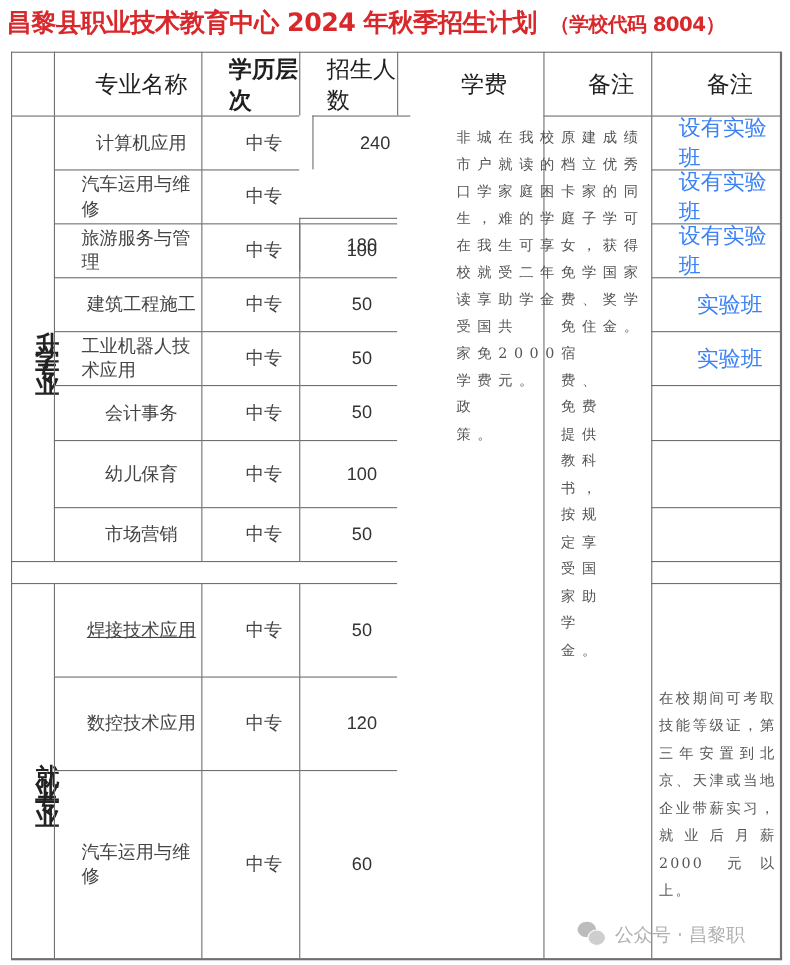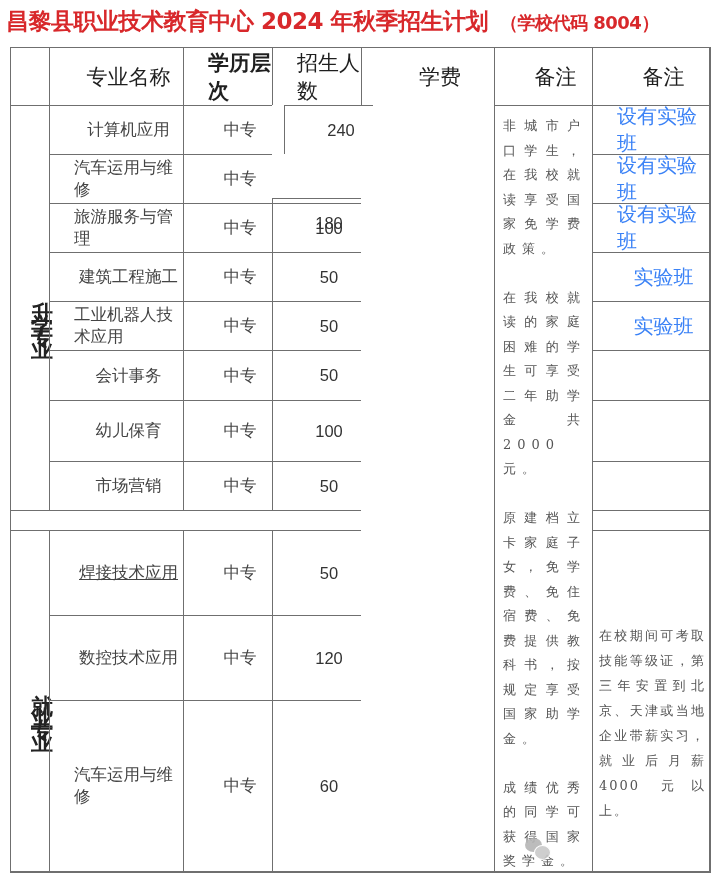--- a/index.html
+++ b/index.html
@@ -22,23 +22,23 @@
   .hdr { font-family: "DejaVu Sans", "Liberation Sans", sans-serif; font-size: 21px; color: #1f1f1f; }
   .num { font-family: "Liberation Sans", "DejaVu Sans", sans-serif; font-size: 16.5px; color: #333; }
   .cat {
     font-family: "DejaVu Sans", "Liberation Sans", sans-serif; font-weight: bold;
     font-size: 22px; color: #222; writing-mode: vertical-rl; text-orientation: upright;
     letter-spacing: 12px;
   }
   .frame-r { position: absolute; left: 709px; top: 47px; width: 1.5px; height: 825px; background: #6f6f6f; }
   .frame-b { position: absolute; left: 10px; top: 871px; width: 701px; height: 1.5px; background: #6f6f6f; }
   .tuition {
-    align-items: flex-start; justify-content: space-between; text-align: justify;
+    align-items: flex-start; justify-content: flex-end; text-align: justify;
     padding: 8px 6px 0 8px; font-size: 13px; line-height: 24.5px; color: #555;
-    flex-direction: column;
+    flex-direction: row;
   }
   .tuition p { margin: 0 0 24.5px 0; letter-spacing: 6px; }
   .tuition p:last-child { margin-bottom: 0; }
   .note { font-size: 20px; color: #3b82f6; }
   .note-long {
     align-items: flex-start; justify-content: flex-start; text-align: justify;
     padding: 14px 4px 0 6px; font-size: 13px; line-height: 25px; color: #555;
   }
   .note-long-inner { margin-top: 78px; letter-spacing: 2px; }
   .watermark {
@@ -123,24 +123,25 @@
 <div class="cell num" style="left:272px;top:700px;width:89px;height:171px;">60</div>
 
 <div class="cell tuition" style="left:494px;top:105px;width:98px;height:766px;">
   <p>非城市户口学生，在我校就读享受国家免学费政策。</p>
   <p>在我校就读的家庭困难的学生可享受二年助学金共 2000 元。</p>
   <p>原建档立卡家庭子女，免学费、免住宿费、免费提供教科书，按规定享受国家助学金。</p>
   <p>成绩优秀的同学可获得国家奖学金。</p>
 </div>
 
 <div class="cell note-long" style="left:592px;top:530px;width:118px;height:341px;">
-  <div class="note-long-inner">在校期间可考取技能等级证，第三年安置到北京、天津或当地企业带薪实习，就业后月薪 4000 元以上。</div>
+  <div class="note-long-inner">在校期间可考取技能等级证，第三年安置到北京、天津或当地企业带薪实习，就业后月薪 2000 元以上。</div>
 </div>
 
 <div class="frame-r"></div>
 <div class="frame-b"></div>
 
 <div class="watermark">
   <span class="wm-icon">
       <span class="b1"></span>
       <span class="b2"></span>
     </span>
+  <span>公众号 · 昌黎职</span>
 </div>
 
 </body></html>

